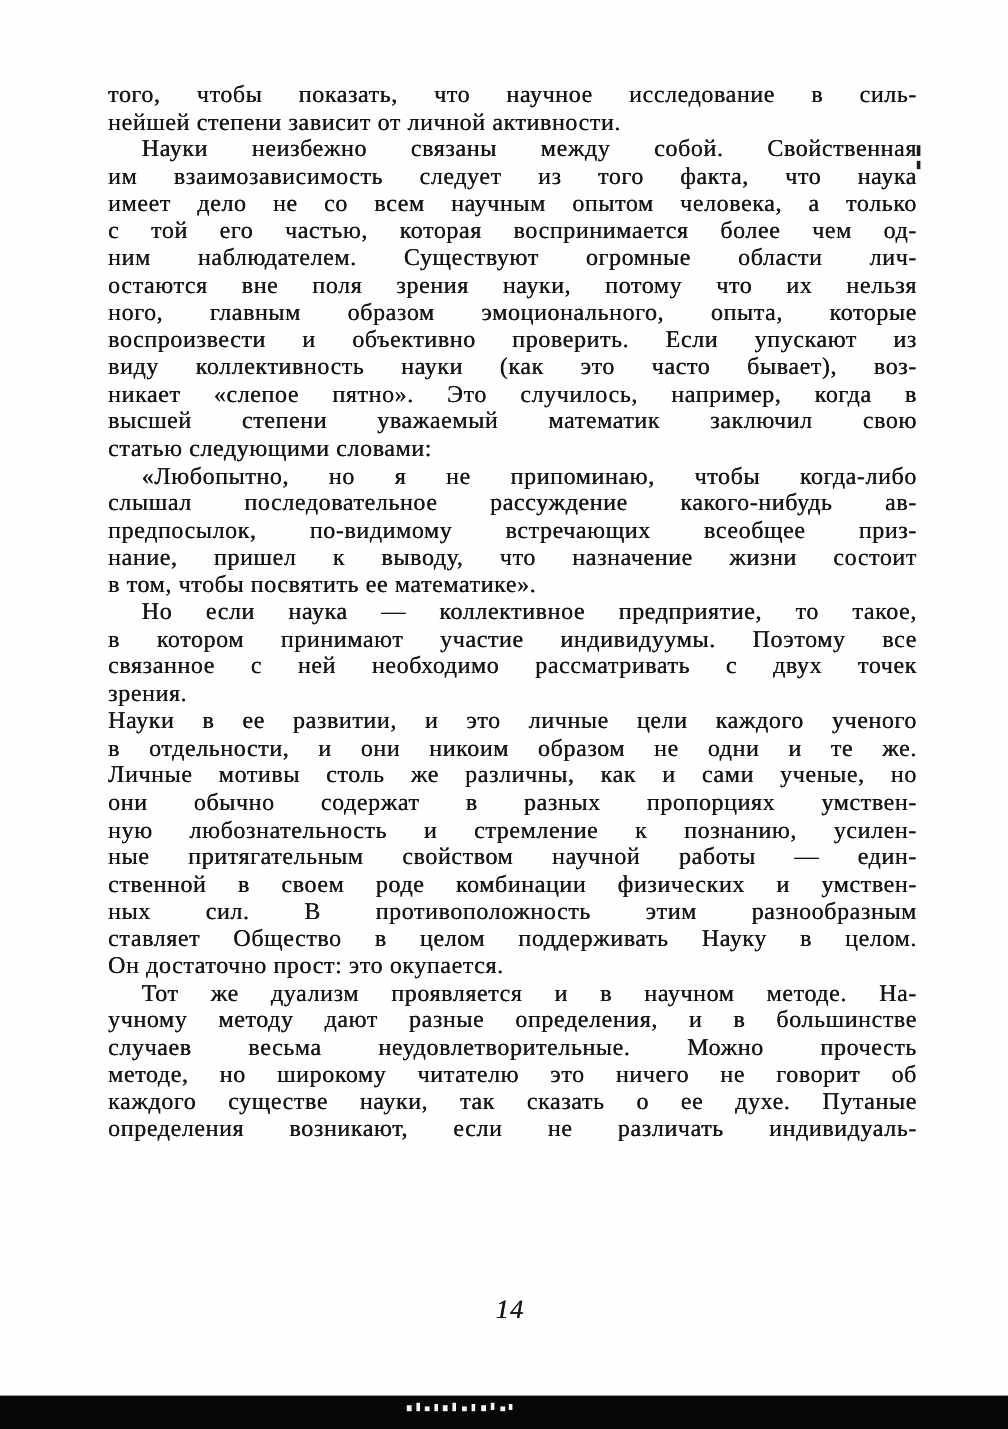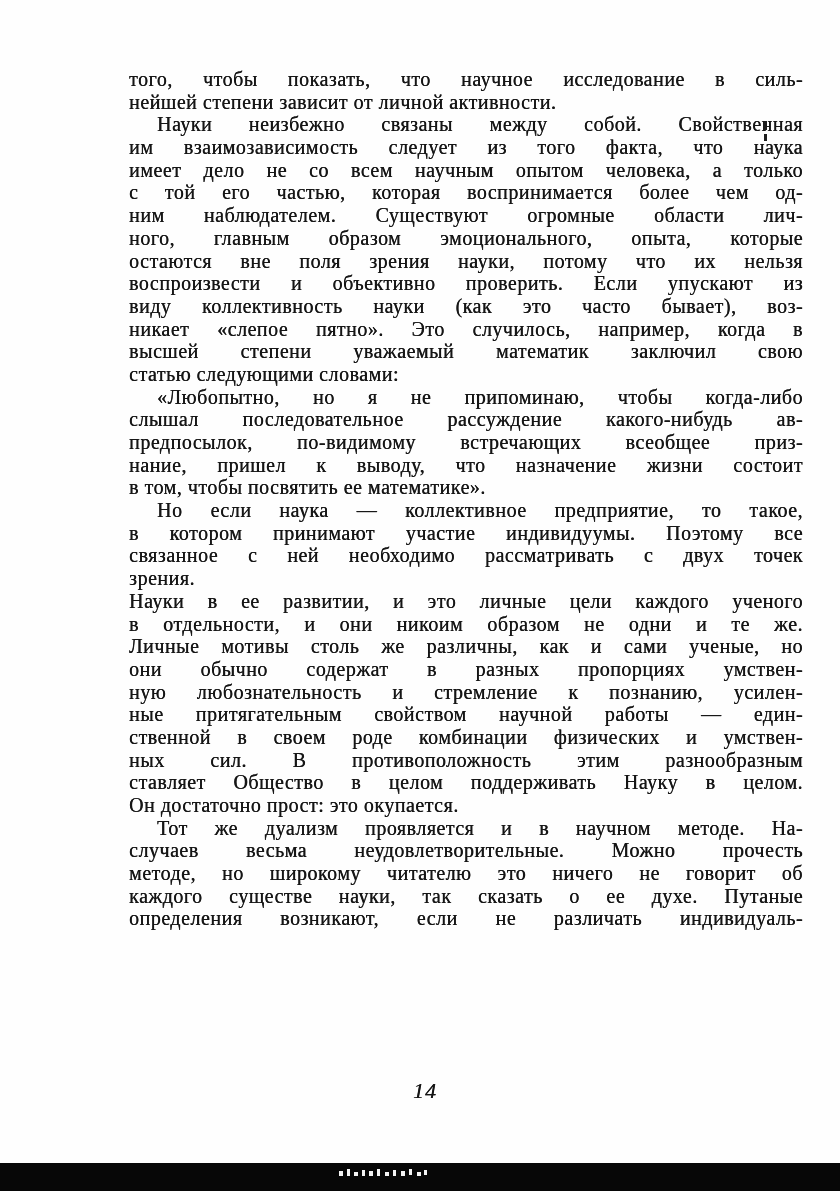--- a/index.html
+++ b/index.html
@@ -18,21 +18,20 @@
   }
   .text-column {
     position: absolute;
     left: 90px;
     top: 68px;
     width: 674px;
     font-size: 20px;
     line-height: 22.7px;
     letter-spacing: 0.5px;
     text-shadow: 0.3px 0 0 currentColor;
-    margin-left: 39px;
   }
   .line {
     text-align: justify;
     text-align-last: justify;
     white-space: normal;
     height: 22.7px;
     overflow: visible;
   }
   .line.para-end {
     text-align-last: left;
@@ -87,22 +86,22 @@
 <div class="page">
 
   <div class="text-column" id="text-column">
       <div class="line">того, чтобы показать,  что научное исследование в силь-</div>
       <div class="line para-end">нейшей степени зависит от личной активности.</div>
       <div class="line indent">Науки неизбежно связаны между собой. Свойственная</div>
       <div class="line">им взаимозависимость следует из того факта, что наука</div>
       <div class="line">имеет дело не со всем научным опытом  человека, а только</div>
       <div class="line">с той его частью, которая воспринимается более чем од-</div>
       <div class="line">ним наблюдателем. Существуют огромные области лич-</div>
+      <div class="line">остаются вне поля зрения науки, потому что их нельзя</div>
       <div class="line">ного, главным образом эмоционального, опыта, которые</div>
-      <div class="line">остаются вне поля зрения науки, потому что их нельзя</div>
       <div class="line">воспроизвести и объективно проверить. Если упускают из</div>
       <div class="line">виду коллективность науки (как это часто бывает), воз-</div>
       <div class="line">никает «слепое пятно». Это случилось, например, когда в</div>
       <div class="line">высшей степени уважаемый математик заключил свою</div>
       <div class="line para-end">статью следующими словами:</div>
       <div class="line indent">«Любопытно, но я не припоминаю, чтобы когда-либо</div>
       <div class="line">слышал последовательное рассуждение какого-нибудь ав-</div>
       <div class="line">предпосылок, по-видимому встречающих всеобщее приз-</div>
       <div class="line">нание, пришел к выводу, что назначение жизни состоит</div>
       <div class="line para-end">в том, чтобы посвятить ее математике».</div>
@@ -114,20 +113,21 @@
       <div class="line">в отдельности, и они никоим образом не одни и те же.</div>
       <div class="line">Личные мотивы столь же различны, как и сами ученые, но</div>
       <div class="line">они обычно содержат в разных пропорциях умствен-</div>
       <div class="line">ную любознательность и стремление к познанию, усилен-</div>
       <div class="line">ные притягательным свойством научной работы — един-</div>
       <div class="line">ственной в своем роде комбинации физических и умствен-</div>
       <div class="line">ных сил. В противоположность этим разнообразным</div>
       <div class="line">ставляет Общество в целом поддерживать Науку в целом.</div>
       <div class="line para-end">Он достаточно прост: это окупается.</div>
       <div class="line indent">Тот же дуализм проявляется и в научном методе. На-</div>
+      <div class="line">учному методу дают разные определения, и в большинстве</div>
       <div class="line">случаев весьма неудовлетворительные. Можно прочесть</div>
       <div class="line">методе, но широкому читателю это ничего не говорит об</div>
       <div class="line">каждого существе науки, так сказать о ее духе. Путаные</div>
       <div class="line">определения возникают, если не различать индивидуаль-</div>
     </div>
 
   <div class="margin-mark">
     <span class="m1"></span>
     <span class="m2"></span>
   </div>

